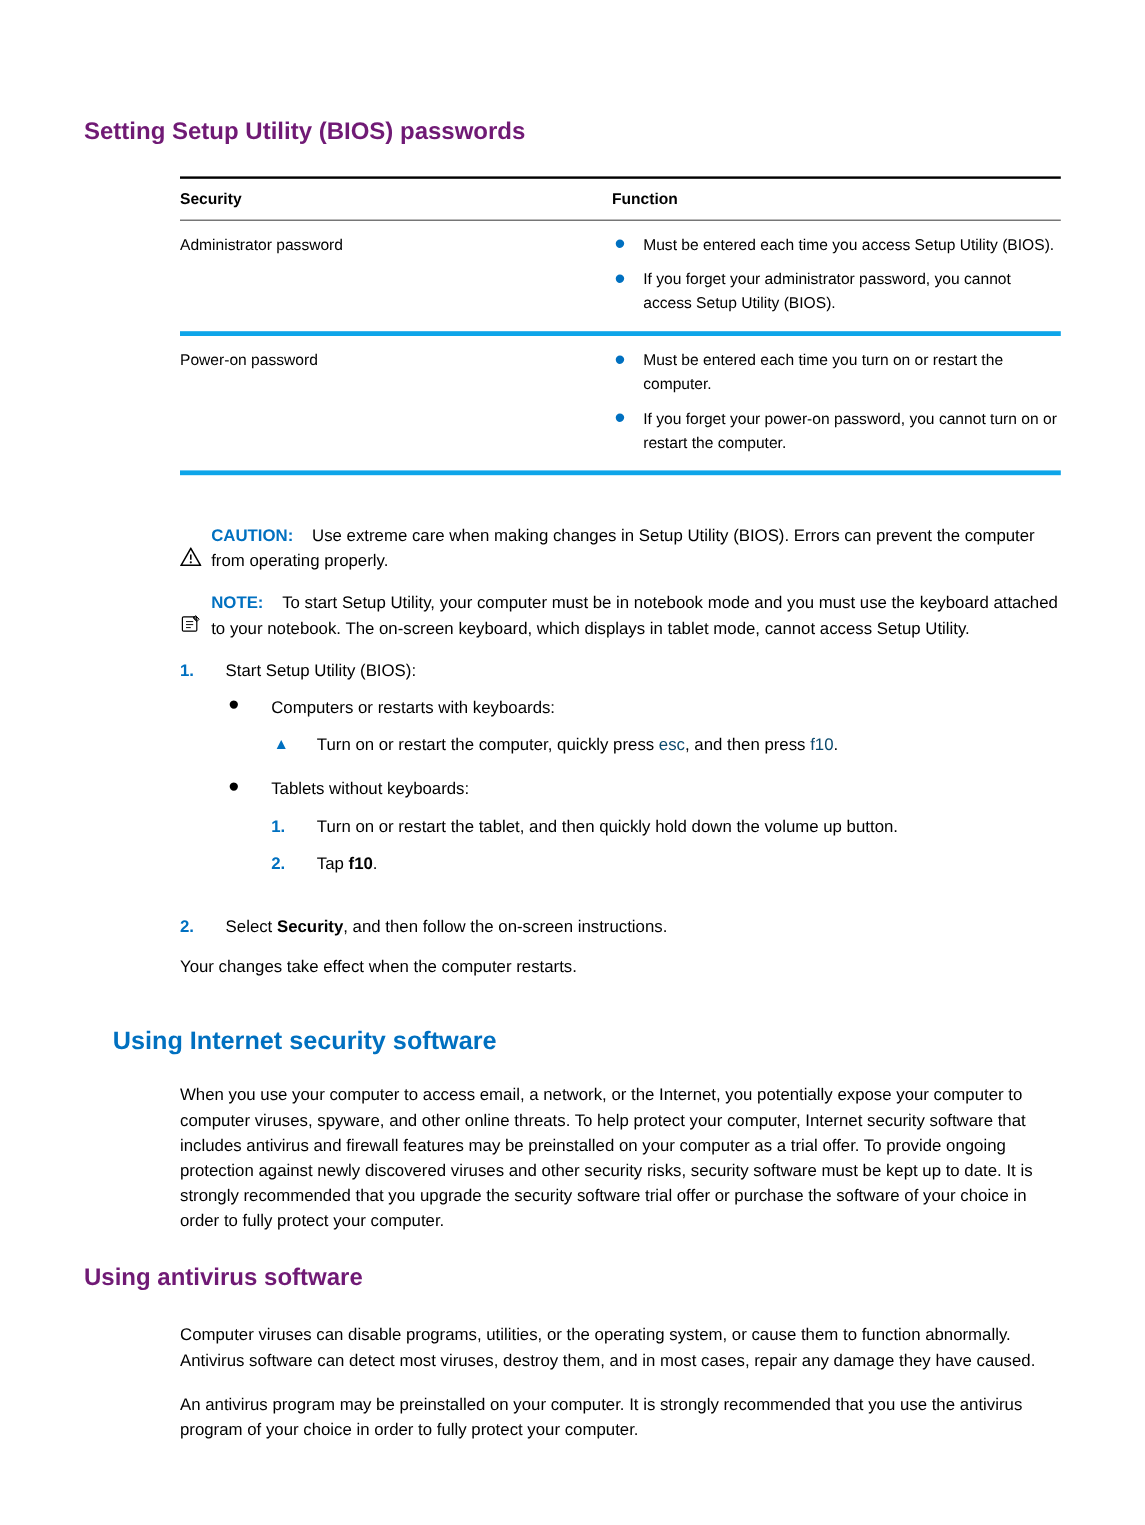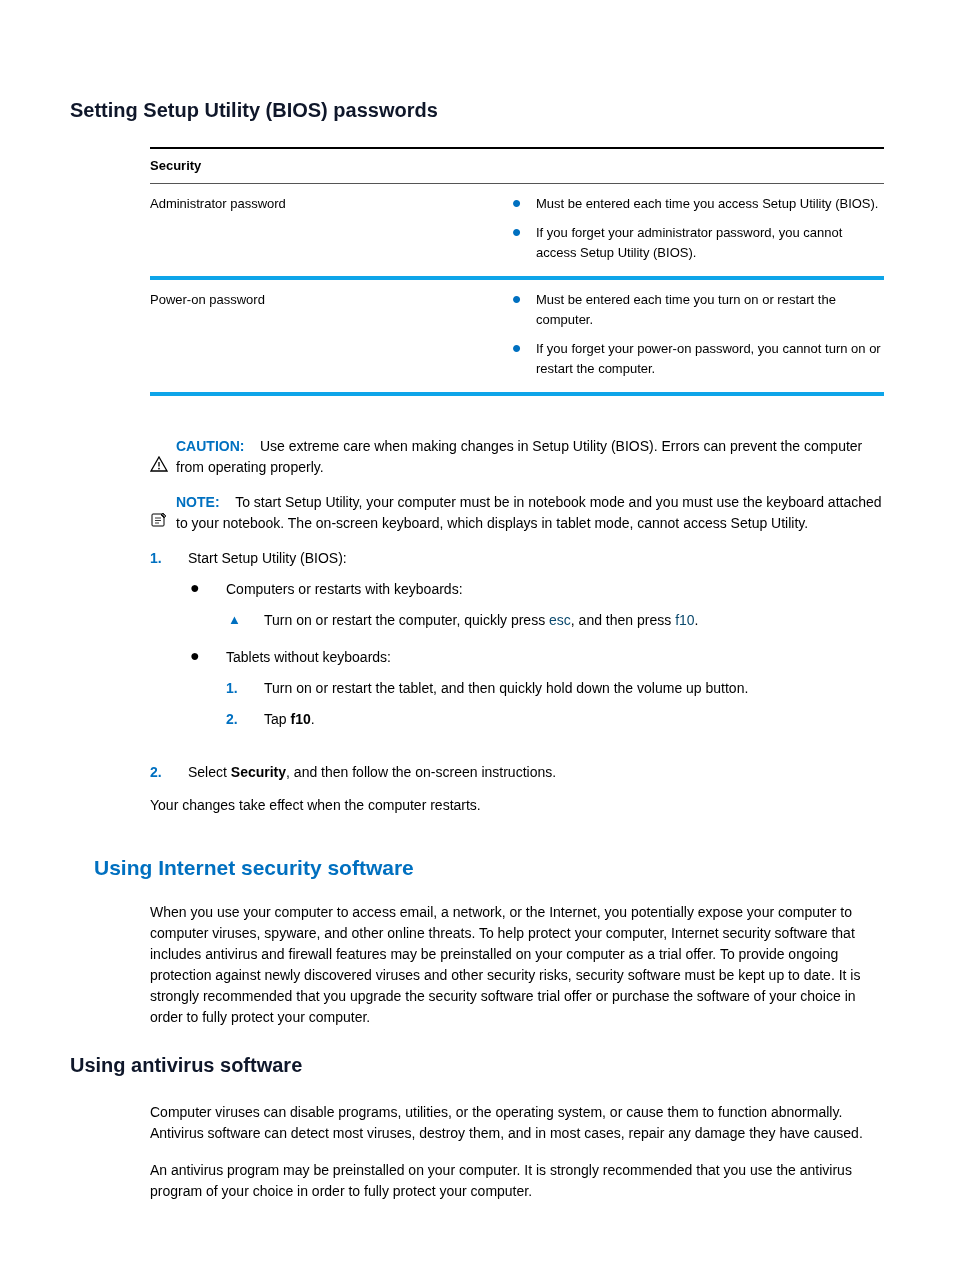--- a/index.html
+++ b/index.html
@@ -8,21 +8,21 @@
     font-size: 14px;
     line-height: 1.5;
     color: #000;
     background: #fff;
     width: 954px;
     min-height: 1271px;
     position: relative;
     padding: 95px 70px 60px 70px;
   }
   .h2 {
-    color: #0f172a;
+    color: #701a75;
     font-size: 20px;
     font-weight: bold;
     margin-bottom: 22px;
   }
   .h1 {
     color: #0070c0;
     font-size: 21px;
     font-weight: bold;
     margin-top: 36px;
     margin-bottom: 18px;
@@ -91,20 +91,21 @@
   b { font-weight: bold; }
 </style>
 </head>
 <body>
 
 <h2 class="h2">Setting Setup Utility (BIOS) passwords</h2>
 
 <div class="table">
   <div class="table-row table-head">
     <div class="col1">Security</div>
+    <div class="col2">Function</div>
   </div>
 
   <div class="table-row table-body-row">
     <div class="col1">Administrator password</div>
     <div class="col2">
       <ul class="bullet-list">
         <li class="bullet-item">
           <span class="bullet-dot">•</span>
           <span class="bullet-text">Must be entered each time you access Setup Utility (BIOS).</span>
         </li>

